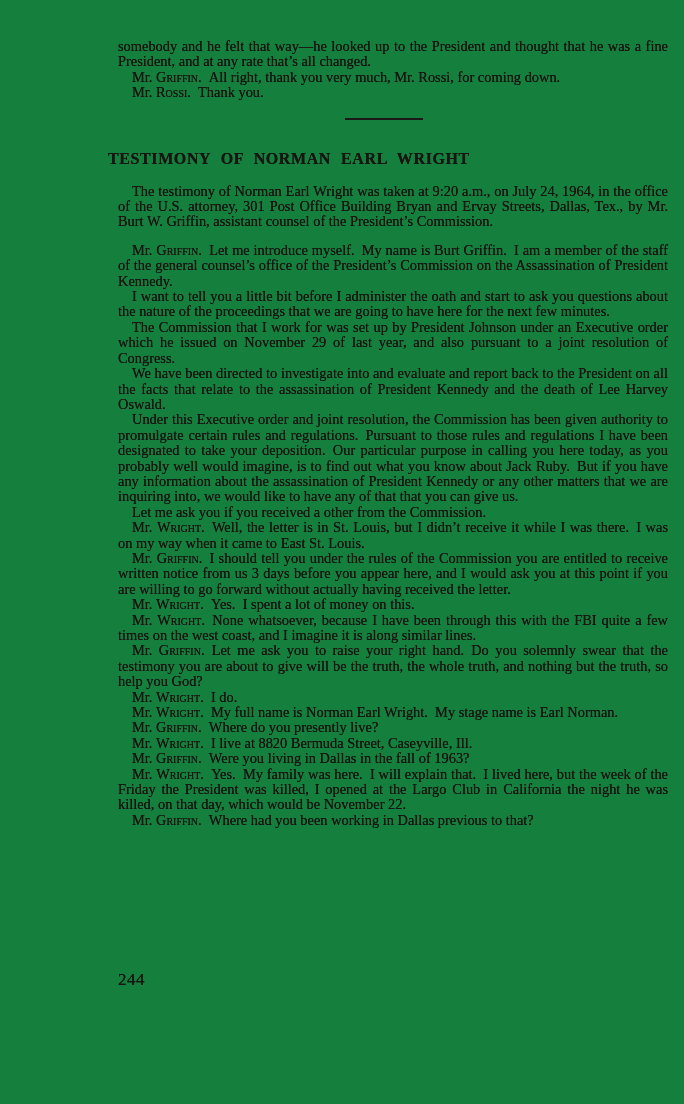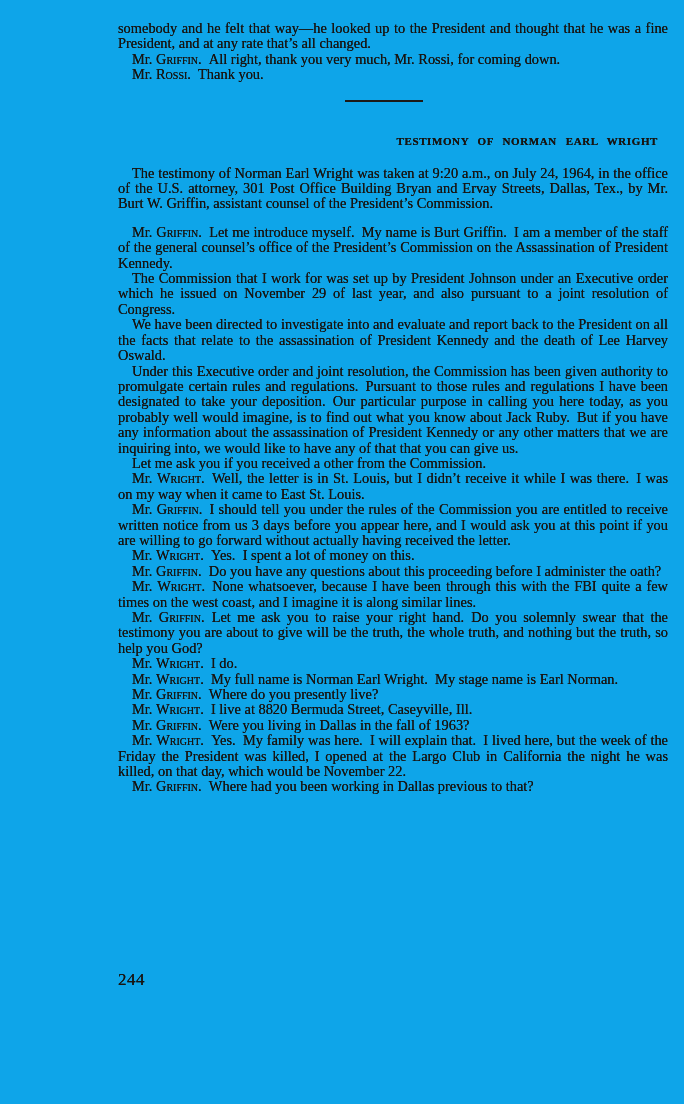--- a/index.html
+++ b/index.html
@@ -11,22 +11,22 @@
     width: 684px;
     height: 1104px;
     overflow: hidden;
     position: relative;
     font-family: "Liberation Serif", "DejaVu Serif", serif;
   }
   .page {
     box-sizing: border-box;
     width: 684px;
     height: 1104px;
-    padding: 21px 16px 0 118px;
-    background: #0ea5e9;
+    padding: 39px 16px 0 118px;
+    background: #15803d;
     color: #181512;
     font-size: 14.4px;
     line-height: 15.4px;
     text-shadow: 0 0 0.35px currentColor;
   }
   .para {
     margin: 0;
     text-align: justify;
   }
   .para.indent, .para.dialog {
@@ -43,23 +43,23 @@
   }
   .rule-divider {
     width: 78px;
     height: 2px;
     background: #1c1a18;
     margin: 17px auto 0;
     transform: translateX(-9px);
   }
   .section-heading {
     margin: 30px 0 0;
-    text-align: right;
+    text-align: left;
     transform: translateX(-10px);
-    font-size: 11px;
+    font-size: 16px;
     font-weight: bold;
     letter-spacing: 0.6px;
     word-spacing: 5.5px;
     line-height: 18px;
   }
   .preamble-block {
     margin-top: 16px;
   }
   .page-number {
     position: absolute;
@@ -82,28 +82,28 @@
       <p class="para dialog"><span class="speaker-prefix">Mr. </span><span class="speaker">Rossi.</span> Thank you.</p>
     </div>
 
   <div class="rule-divider"></div>
 
   <h1 class="section-heading">TESTIMONY OF NORMAN EARL WRIGHT</h1>
 
   <div class="preamble-block">
       <p class="para indent">The testimony of Norman Earl Wright was taken at 9:20 a.m., on July 24, 1964, in the office of the U.S. attorney, 301 Post Office Building Bryan and Ervay Streets, Dallas, Tex., by Mr. Burt W. Griffin, assistant counsel of the President’s Commission.</p>
       <p class="para dialog gap-before"><span class="speaker-prefix">Mr. </span><span class="speaker">Griffin.</span> Let me introduce myself. My name is Burt Griffin. I am a member of the staff of the general counsel’s office of the President’s Commission on the Assassination of President Kennedy.</p>
+      <p class="para indent">I want to tell you a little bit before I administer the oath and start to ask you questions about the nature of the proceedings that we are going to have here for the next few minutes.</p>
       <p class="para indent">The Commission that I work for was set up by President Johnson under an Executive order which he issued on November 29 of last year, and also pursuant to a joint resolution of Congress.</p>
       <p class="para indent">We have been directed to investigate into and evaluate and report back to the President on all the facts that relate to the assassination of President Kennedy and the death of Lee Harvey Oswald.</p>
       <p class="para indent">Under this Executive order and joint resolution, the Commission has been given authority to promulgate certain rules and regulations. Pursuant to those rules and regulations I have been designated to take your deposition. Our particular purpose in calling you here today, as you probably well would imagine, is to find out what you know about Jack Ruby. But if you have any information about the assassination of President Kennedy or any other matters that we are inquiring into, we would like to have any of that that you can give us.</p>
       <p class="para indent">Let me ask you if you received a other from the Commission.</p>
       <p class="para dialog"><span class="speaker-prefix">Mr. </span><span class="speaker">Wright.</span> Well, the letter is in St. Louis, but I didn’t receive it while I was there. I was on my way when it came to East St. Louis.</p>
       <p class="para dialog"><span class="speaker-prefix">Mr. </span><span class="speaker">Griffin.</span> I should tell you under the rules of the Commission you are entitled to receive written notice from us 3 days before you appear here, and I would ask you at this point if you are willing to go forward without actually having received the letter.</p>
       <p class="para dialog"><span class="speaker-prefix">Mr. </span><span class="speaker">Wright.</span> Yes. I spent a lot of money on this.</p>
-      <p class="para dialog"><span class="speaker-prefix">Mr. </span><span class="speaker">Griffin.</span> Do you have any questions about this proceeding before I administer the oath?</p>
       <p class="para dialog"><span class="speaker-prefix">Mr. </span><span class="speaker">Wright.</span> None whatsoever, because I have been through this with the FBI quite a few times on the west coast, and I imagine it is along similar lines.</p>
       <p class="para dialog"><span class="speaker-prefix">Mr. </span><span class="speaker">Griffin.</span> Let me ask you to raise your right hand. Do you solemnly swear that the testimony you are about to give will be the truth, the whole truth, and nothing but the truth, so help you God?</p>
       <p class="para dialog"><span class="speaker-prefix">Mr. </span><span class="speaker">Wright.</span> I do.</p>
       <p class="para dialog"><span class="speaker-prefix">Mr. </span><span class="speaker">Wright.</span> My full name is Norman Earl Wright. My stage name is Earl Norman.</p>
       <p class="para dialog"><span class="speaker-prefix">Mr. </span><span class="speaker">Griffin.</span> Where do you presently live?</p>
       <p class="para dialog"><span class="speaker-prefix">Mr. </span><span class="speaker">Wright.</span> I live at 8820 Bermuda Street, Caseyville, Ill.</p>
       <p class="para dialog"><span class="speaker-prefix">Mr. </span><span class="speaker">Griffin.</span> Were you living in Dallas in the fall of 1963?</p>
       <p class="para dialog"><span class="speaker-prefix">Mr. </span><span class="speaker">Wright.</span> Yes. My family was here. I will explain that. I lived here, but the week of the Friday the President was killed, I opened at the Largo Club in California the night he was killed, on that day, which would be November 22.</p>
       <p class="para dialog"><span class="speaker-prefix">Mr. </span><span class="speaker">Griffin.</span> Where had you been working in Dallas previous to that?</p>
     </div>

